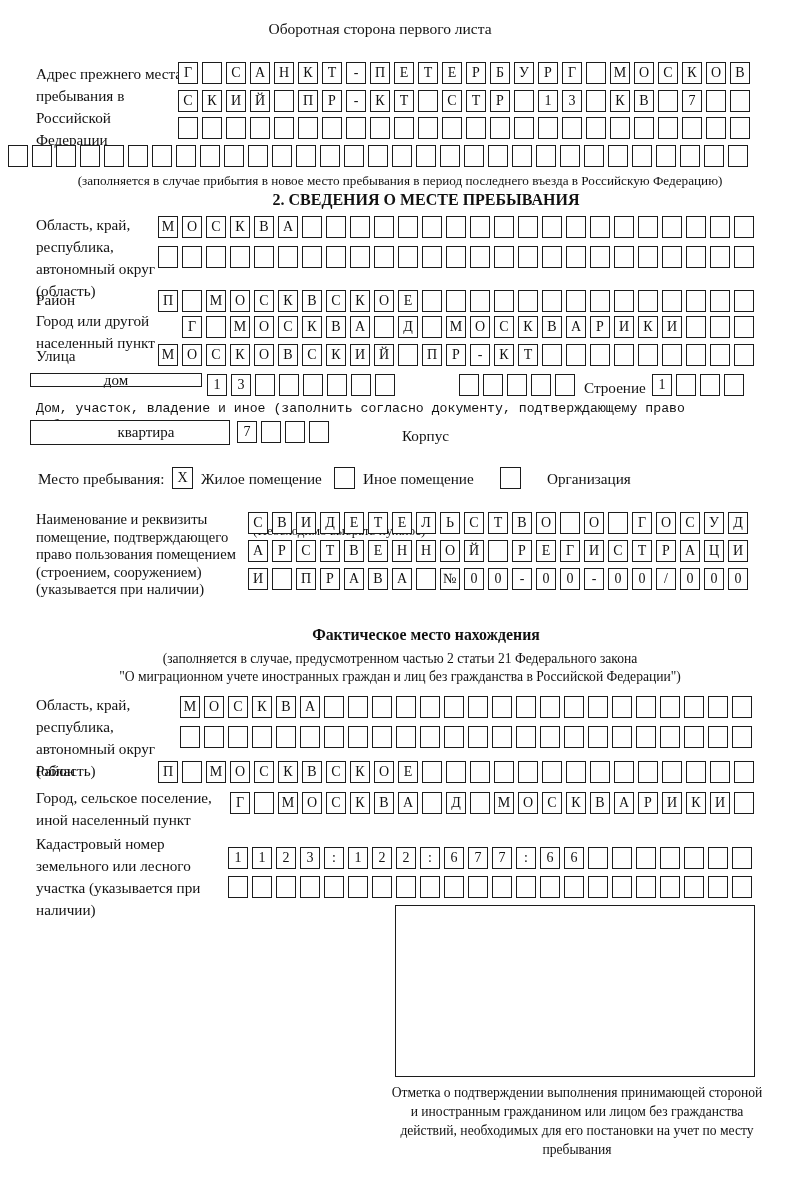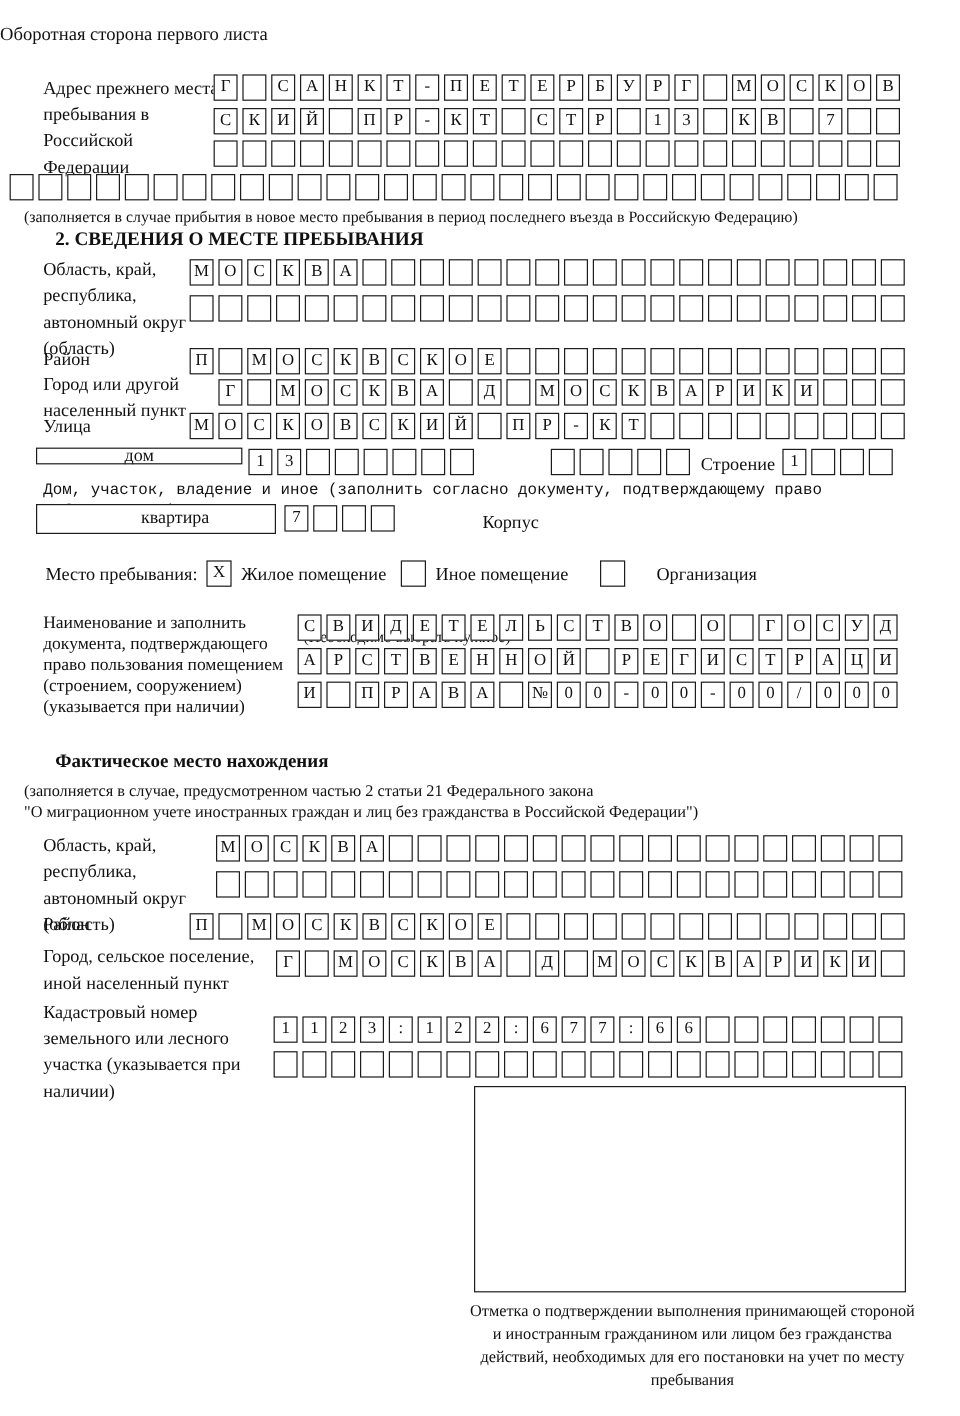--- a/index.html
+++ b/index.html
@@ -23,24 +23,24 @@
     display:flex; align-items:center; justify-content:center;
     font-size:14px; background:#fff;
   }
   .widebox {
     border:1.6px solid #1c1c1c; background:#fff;
     display:flex; align-items:center; justify-content:center;
     font-size:15px;
   }
   .label { font-size:15.2px; line-height:22px; }
   .note  { font-size:13.2px; line-height:17px; }
-  .ctr   { width:100%; left:0;padding-left:20px; }
+  .ctr   { text-align:center; width:100%; left:0; }
   .bold  { font-weight:bold;margin-left:26px; }
 
-  #header-note   { top:20px; left:0; width:760px; text-align:left; font-size:15.5px; }
+  #header-note   { top:20px; left:0; width:760px; text-align:center; font-size:15.5px; }
   #addr-label    { left:36px; top:63px; width:150px; }
   #addr-row1     { left:178px; top:62px; }
   #addr-row2     { left:178px; top:90px; }
   #addr-row3     { left:178px; top:117px; }
   #addr-row4     { left:8px;  top:145px; }
   #addr-note     { top:172px; }
   #s2-title      { top:191px; font-size:16px; }
 
   #reg1-label    { left:36px; top:214px; width:128px; }
   #reg1-row1     { left:158px; top:216px; }
@@ -398,21 +398,21 @@
 
   <div id="stay-label" class="abs label">Место пребывания:</div>
   <div id="stay-cb1" class="abs cbox">X</div>
   <div id="stay-opt1" class="abs label">Жилое помещение</div>
   <div id="stay-cb2" class="abs cbox"></div>
   <div id="stay-opt2" class="abs label">Иное помещение</div>
   <div id="stay-cb3" class="abs cbox"></div>
   <div id="stay-opt3" class="abs label">Организация</div>
   <div id="stay-note" class="abs note">(Необходимо выбрать нужное)</div>
 
-  <div id="doc-label" class="abs">Наименование и заполнить документа, подтверждающего право пользования помещением (строением, сооружением) (указывается при наличии)</div>
+  <div id="doc-label" class="abs">Наименование и реквизиты помещение, подтверждающего право пользования помещением (строением, сооружением) (указывается при наличии)</div>
   <div id="doc-row1" class="boxrow">
       <span class="box">С</span>
       <span class="box">В</span>
       <span class="box">И</span>
       <span class="box">Д</span>
       <span class="box">Е</span>
       <span class="box">Т</span>
       <span class="box">Е</span>
       <span class="box">Л</span>
       <span class="box">Ь</span>

